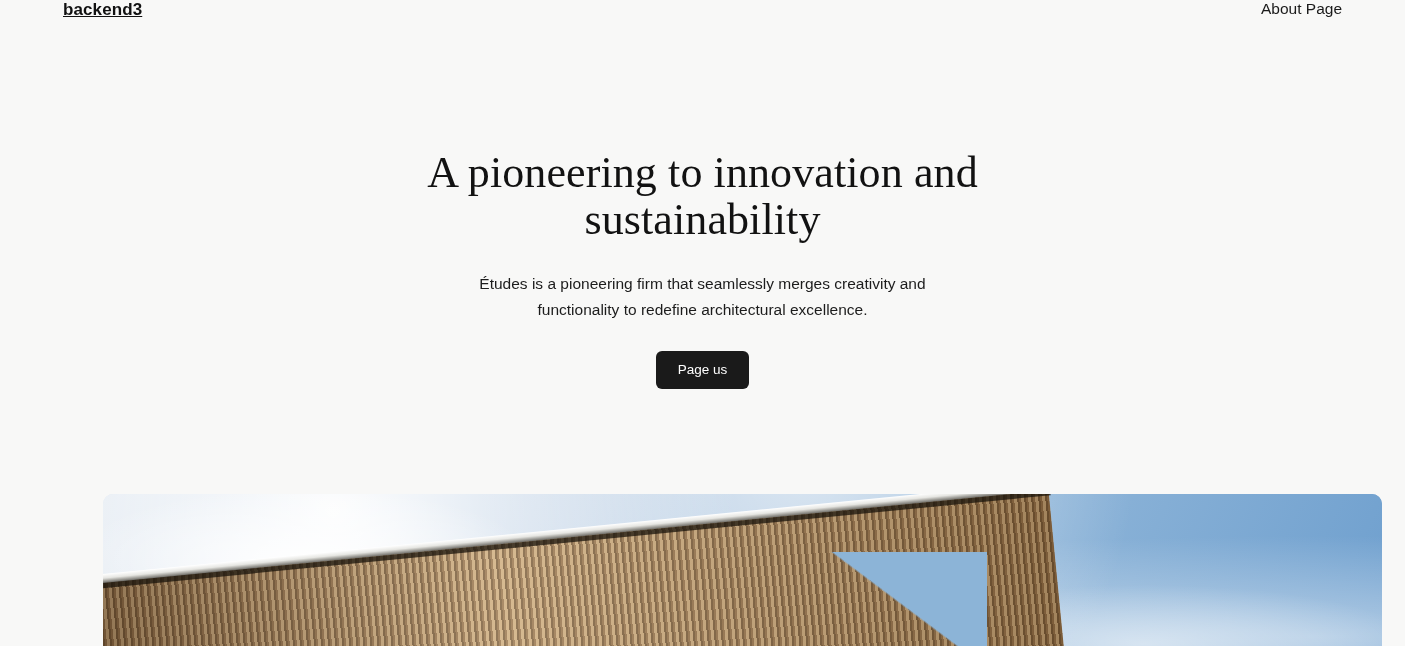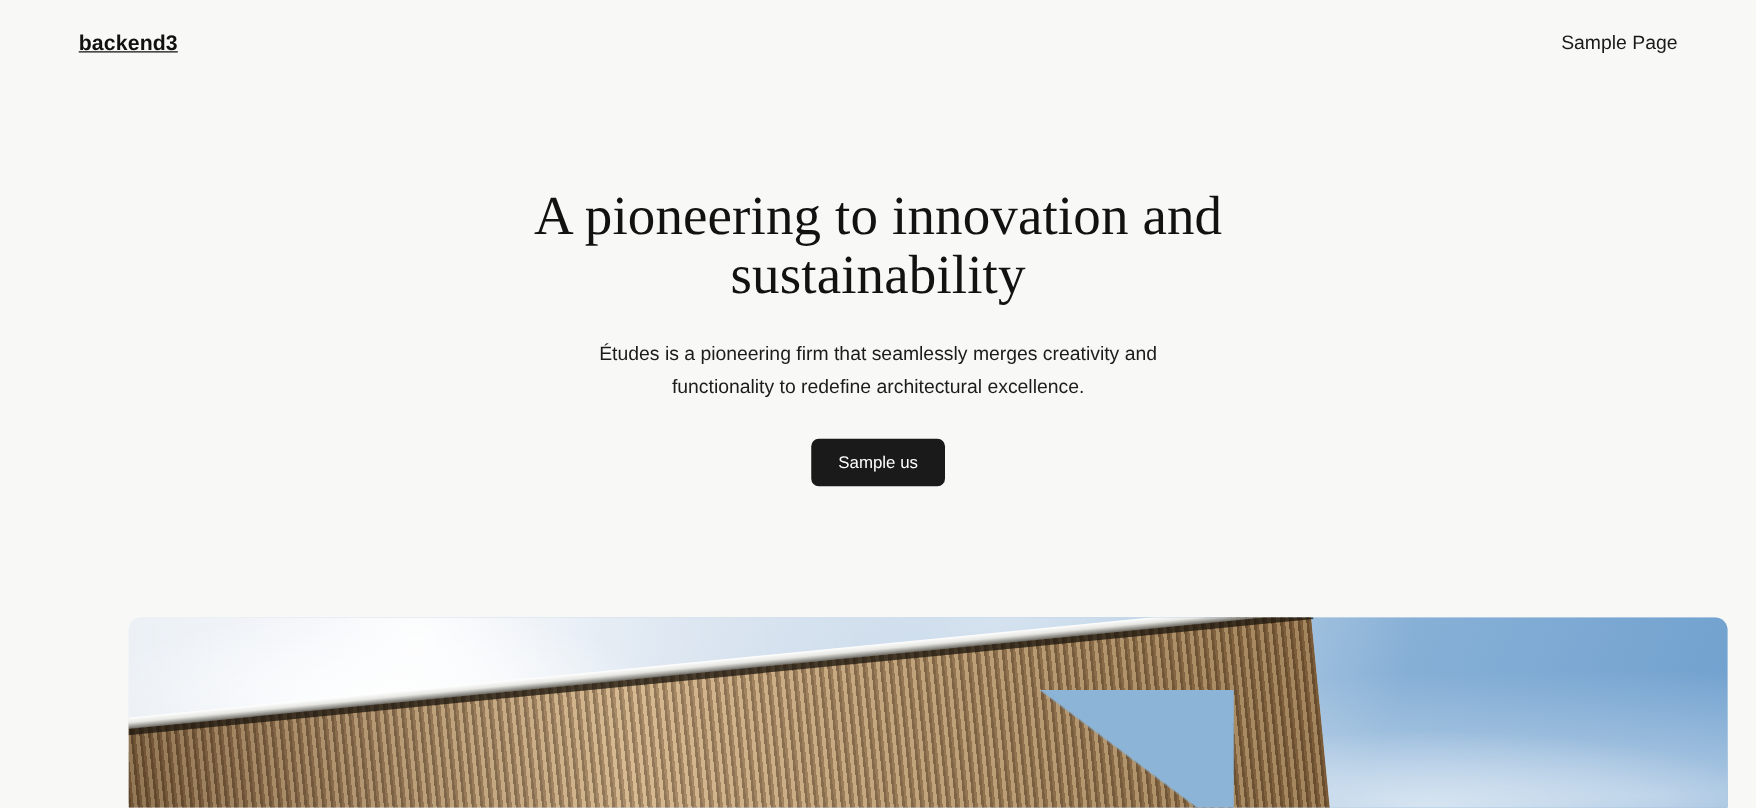--- a/index.html
+++ b/index.html
@@ -20,21 +20,21 @@
     background: #f8f8f7;
   }
 
   
   .site-header {
     position: absolute;
     top: 0; left: 0;
     width: 1405px;
     height: 70px;
     display: flex;
-    align-items: center;
+    align-items: flex-start;
     justify-content: space-between;
     padding: 0 63px;
   }
   .site-title {
     font-size: 17px;
     font-weight: bold;
     color: #111111;
     letter-spacing: 0.1px;
   }
   .nav {
@@ -179,29 +179,29 @@
   }
 </style>
 </head>
 <body>
 
 <div class="page">
 
   <header class="site-header">
     <a class="site-title" href="#">backend3</a>
     <nav class="nav">
-      <a class="nav-link" href="#">Sample Page</a>
+      <a class="nav-link" href="#">About Page</a>
     </nav>
   </header>
 
   <section class="hero">
     <h1 class="hero-title">A pioneering to innovation and sustainability</h1>
     <p class="hero-sub">Études is a pioneering firm that seamlessly merges creativity and functionality to redefine architectural excellence.</p>
     <div class="hero-btn-wrap">
-      <button class="hero-btn">Sample us</button>
+      <button class="hero-btn">Page us</button>
     </div>
   </section>
 
   <figure class="hero-image" aria-label="hero image">
     <div class="sky"></div>
     <div class="cloud-a"></div>
     <div class="cloud-b"></div>
     <div class="building"></div>
     <div class="roof-edge"></div>
     <div class="roof-shadow"></div>

